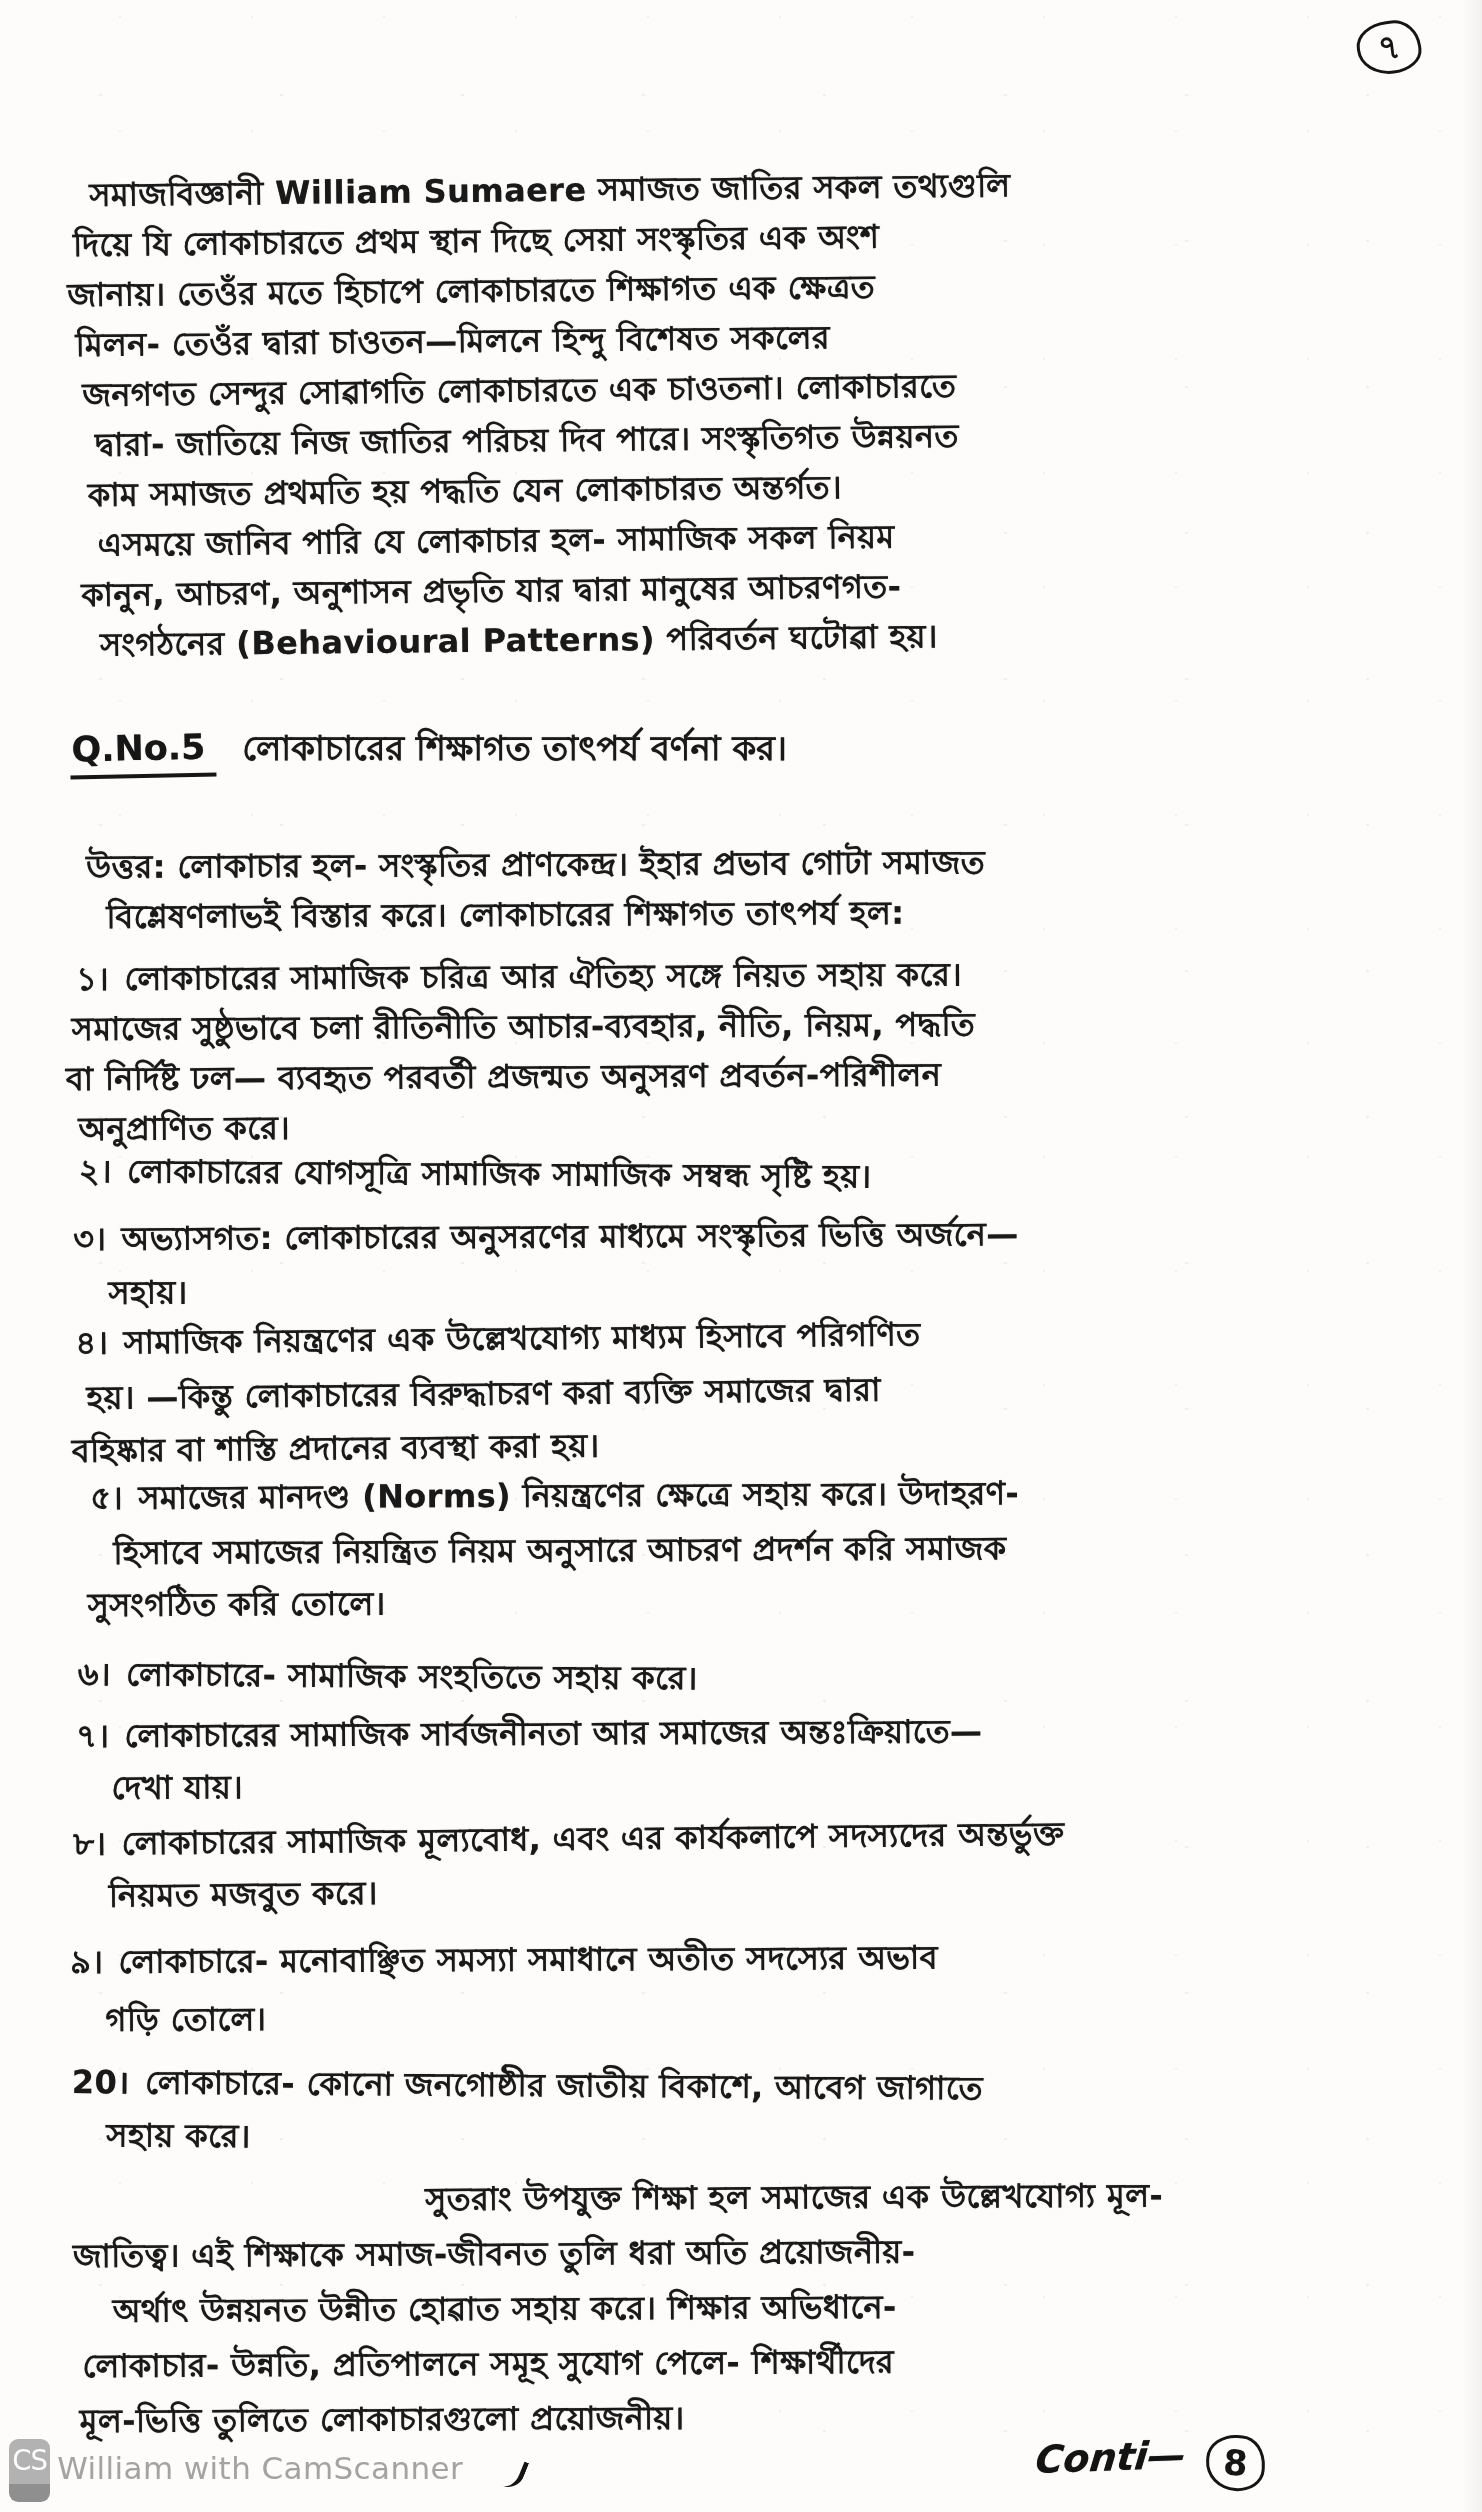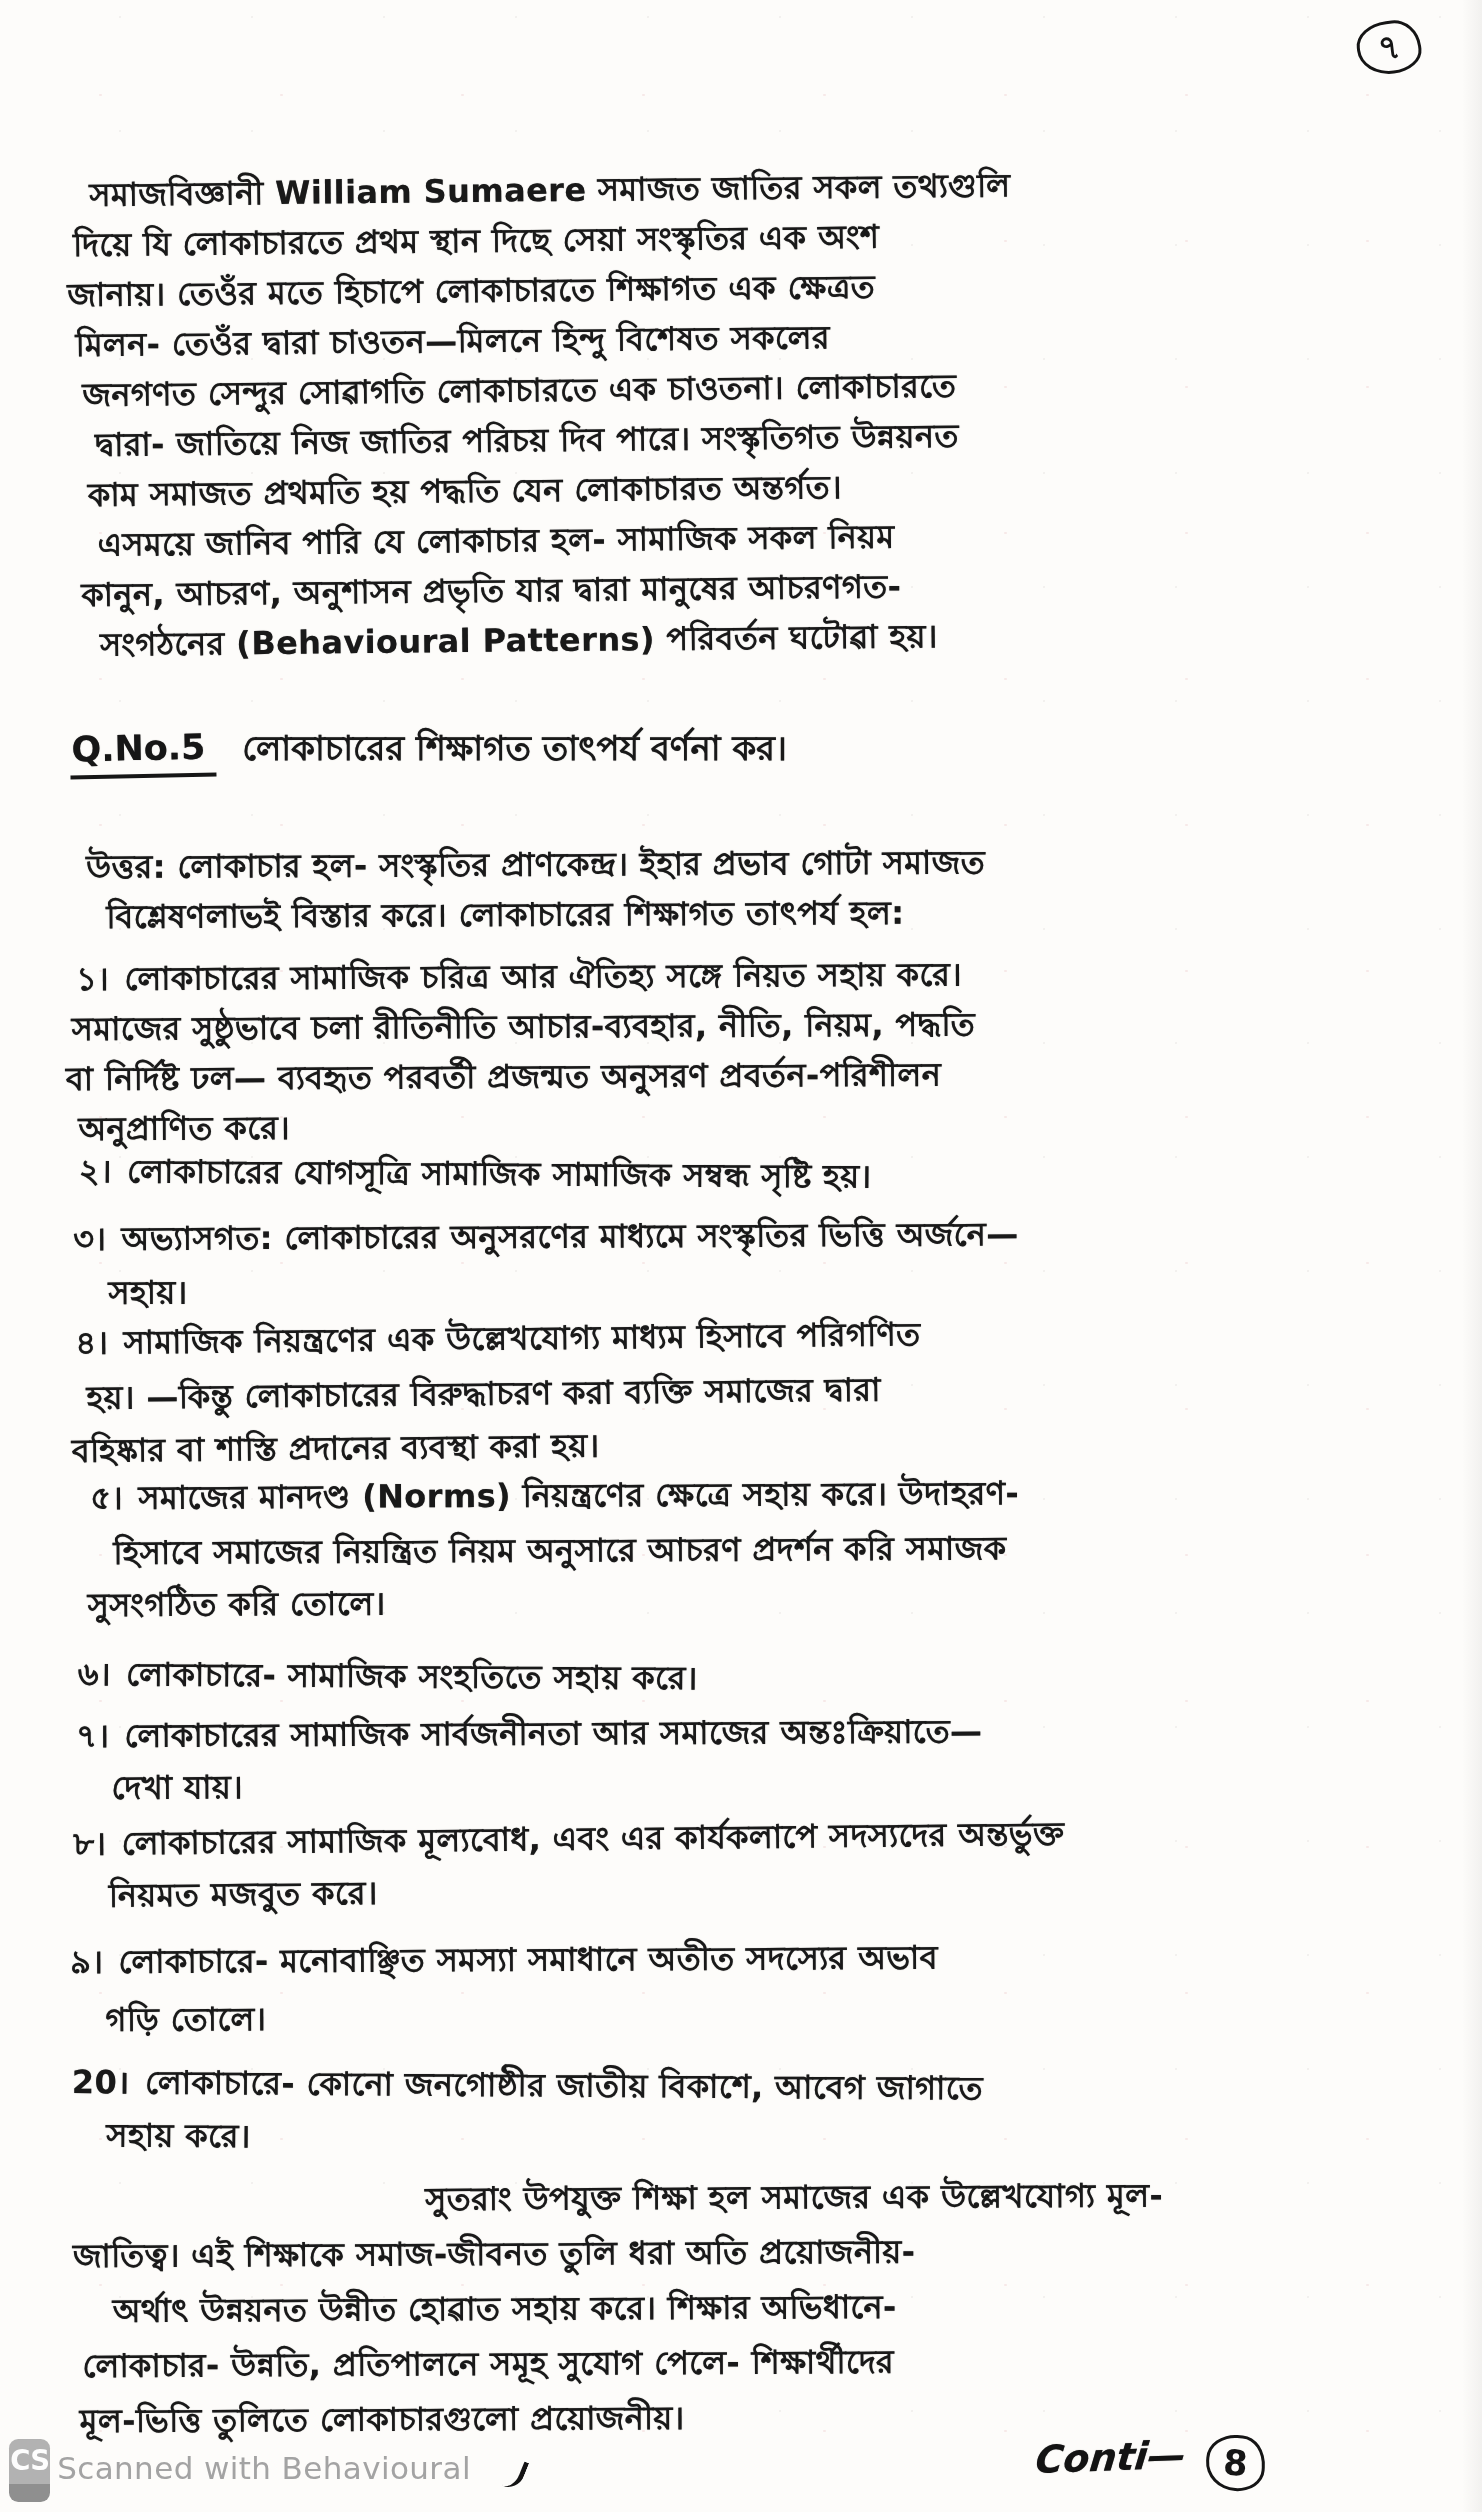--- a/index.html
+++ b/index.html
@@ -58,21 +58,21 @@
   .stray-mark{
     position:absolute;left:507px;top:2459px;width:12.2px;height:31px;
     border-right:5.3px solid #141414;border-radius:0 0 20px 0;transform:rotate(22deg);
   }
   .watermark{position:absolute;left:9.2px;top:2439px;white-space:nowrap;}
   .wm-logo{
     display:inline-block;vertical-align:top;width:41px;height:63px;
     background:linear-gradient(#b2b2b2 72%, #8f8f8f 72%);
     border-radius:9.2px;text-align:center;
   }
-  .wm-logo-text{display:block;color:#fdfdfd;font-weight:700;font-size:27.5px;line-height:43px;letter-spacing:-0.8px;}
+  .wm-logo-text{display:block;color:#fdfdfd;font-weight:400;font-size:27.5px;line-height:43px;letter-spacing:-0.8px;}
   .wm-text{
     display:inline-block;vertical-align:top;margin-left:3.1px;margin-top:10.7px;
     color:#a3a3a3;font-size:31px;font-weight:400;letter-spacing:0.4px;
   }
 </style>
 </head>
 <body>
 
 <div class="page">
 
@@ -161,17 +161,17 @@
   </section>
 
   <div class="conti-row">
     <span class="conti-label">Conti—</span><span class="badge badge-conti">8</span>
   </div>
 
   <div class="stray-mark"></div>
 
   <div class="watermark">
     <span class="wm-logo"><span class="wm-logo-text">CS</span></span>
-    <span class="wm-text">Scanned with Behavioural</span>
+    <span class="wm-text">William with CamScanner</span>
   </div>
 
 </div>
 
 
 </body></html>

